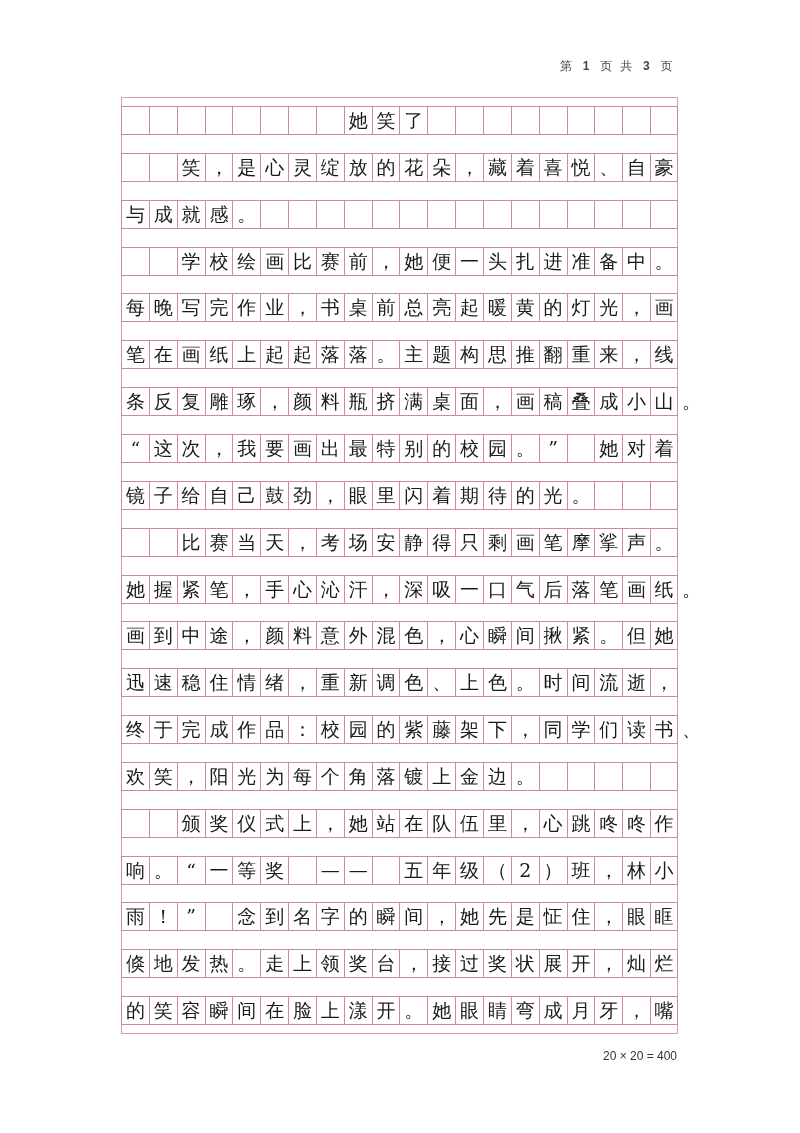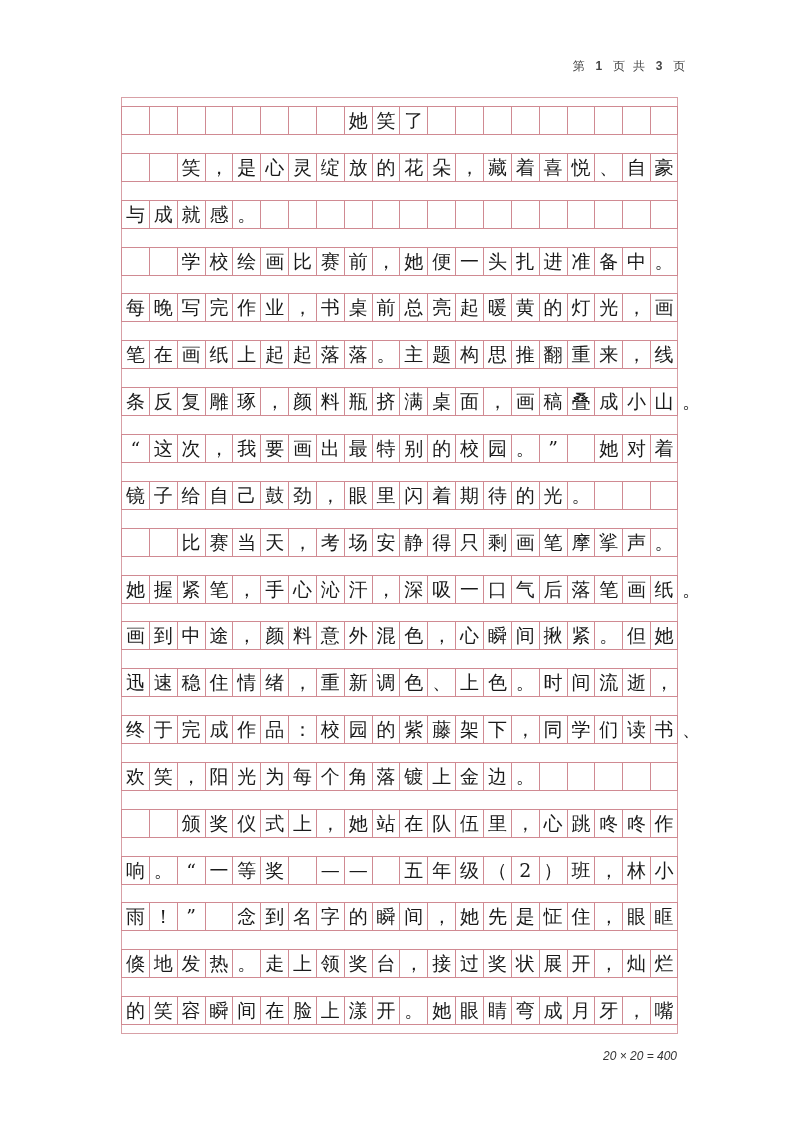--- a/index.html
+++ b/index.html
@@ -1,31 +1,31 @@
 <!DOCTYPE html>
 <html><head>
 <meta charset="utf-8">
 <style>
   html, body { margin:0; padding:0; background:#ffffff; }
   body { width:800px; height:1133px; position:relative; overflow:hidden;
          font-family:"DejaVu Serif","Liberation Serif",serif; color:#1a1a1a; }
-  .page-header { position:absolute; top:58px; left:560px; width:140px; text-align:center;
+  .page-header { position:absolute; top:58px; left:560px; width:140px; 
          font-size:12px; color:#444; letter-spacing:2px; font-family:"DejaVu Serif",serif; }
   .page-header b { font-family:"Liberation Sans",sans-serif; font-weight:700; margin:0 3px; }
   .grid-box { position:absolute; left:121px; top:97px; width:557px; height:937px;
          border:1px solid #d8a0a6; box-sizing:border-box; }
   .grid-row { position:absolute; left:121px; width:557px; height:29px; display:flex;
          box-sizing:border-box; border-top:1px solid #d08a92; border-bottom:1px solid #d08a92; }
   .cell { width:27.85px; height:27px; box-sizing:border-box; border-left:1px solid #d08a92;
          display:flex; align-items:center; justify-content:center; font-size:19px;
          line-height:1; position:relative; }
   .cell:last-child { border-right:1px solid #d08a92; }
   .overflow { position:absolute; left:682px; font-size:19px; line-height:27px; }
   .footer { position:absolute; top:1049px; left:590px; width:100px; text-align:center;
-         font-family:"Liberation Sans",sans-serif; font-size:12px; color:#333;font-style:italic; }
+         font-family:"Liberation Sans",sans-serif; font-size:12px; color:#333; }
 </style>
 </head>
 <body>
 
 <div class="page-header">
   <span>第</span>
   <b>1</b>
   <span>页 共</span>
   <b>3</b>
   <span>页</span>

